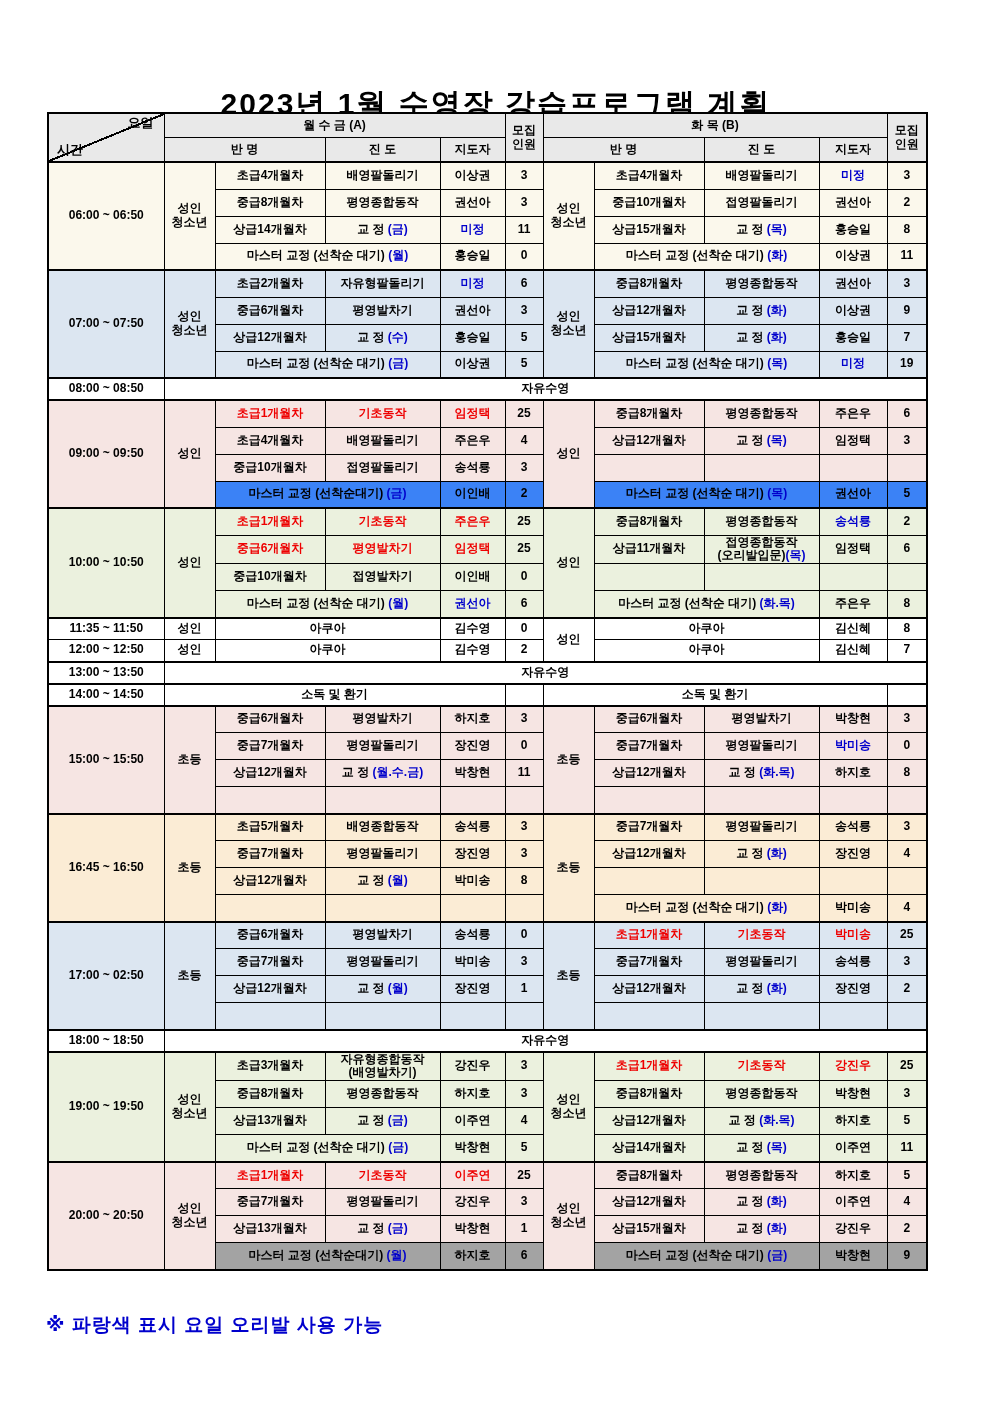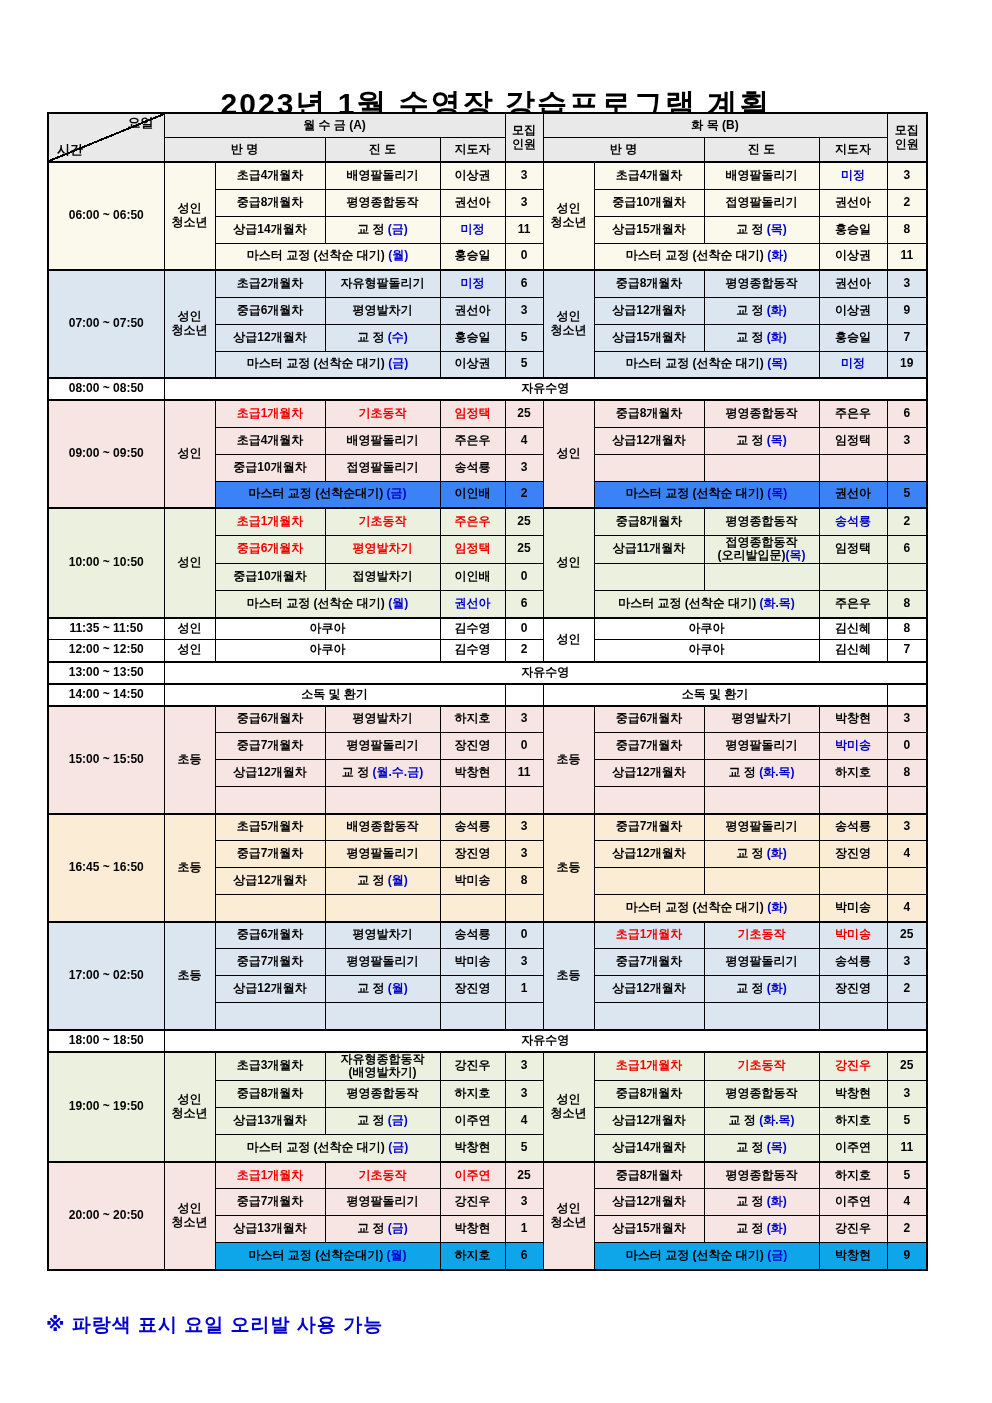--- a/index.html
+++ b/index.html
@@ -477,21 +477,21 @@
           <tr class="block-row" style="background-color: rgb(246, 229, 227);">
             <td><span>상급13개월차</span></td>
             <td><span>교 정 </span><span style="color: rgb(0, 0, 204);">(금)</span></td>
             <td><span>박창현</span></td>
             <td><span>1</span></td>
             <td><span>상급15개월차</span></td>
             <td><span>교 정 </span><span style="color: rgb(0, 0, 204);">(화)</span></td>
             <td><span>강진우</span></td>
             <td><span>2</span></td>
           </tr>
-          <tr class="block-row" style="background-color: #0ea5e9;">
+          <tr class="block-row" style="background-color: #a3a3a3;">
             <td colspan="2"><span>마스터 교정 (선착순대기) </span><span style="color: rgb(0, 0, 204);">(월)</span></td>
             <td><span>하지호</span></td>
             <td><span>6</span></td>
             <td colspan="2"><span>마스터 교정 (선착순 대기) </span><span style="color: rgb(0, 0, 204);">(금)</span></td>
             <td><span>박창현</span></td>
             <td><span>9</span></td>
           </tr>
         </tbody>
     </table>
   </div>

